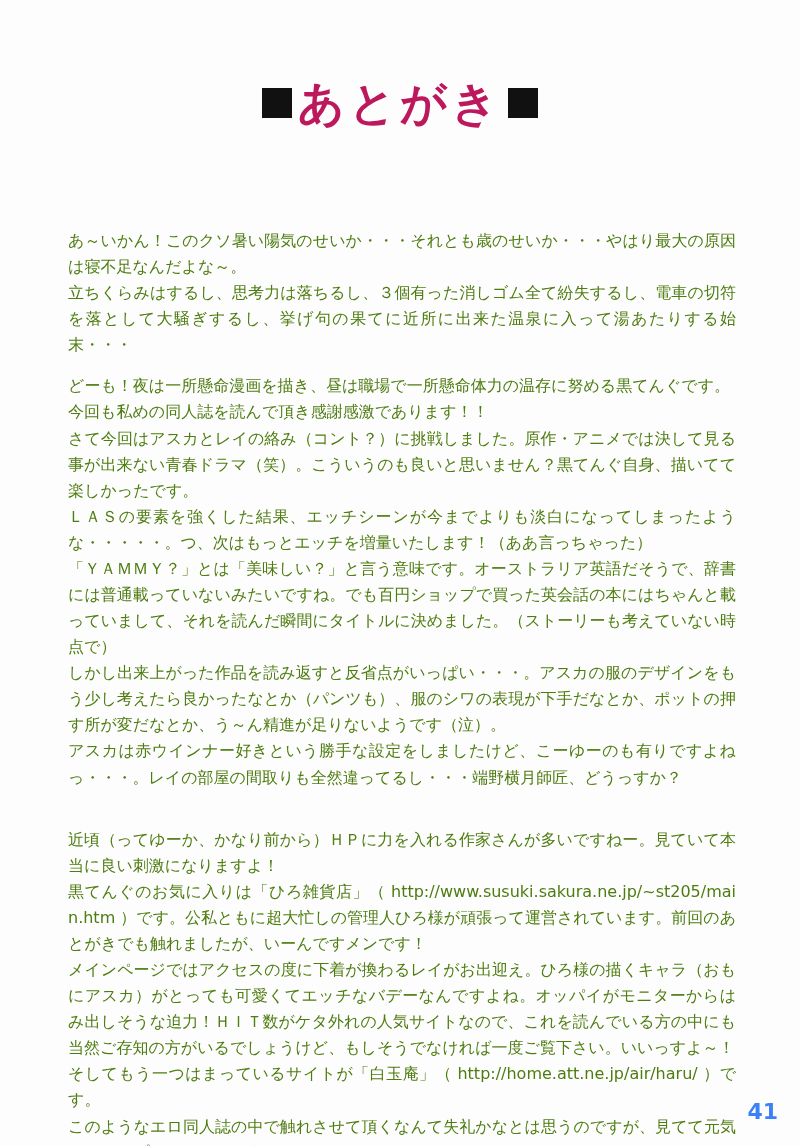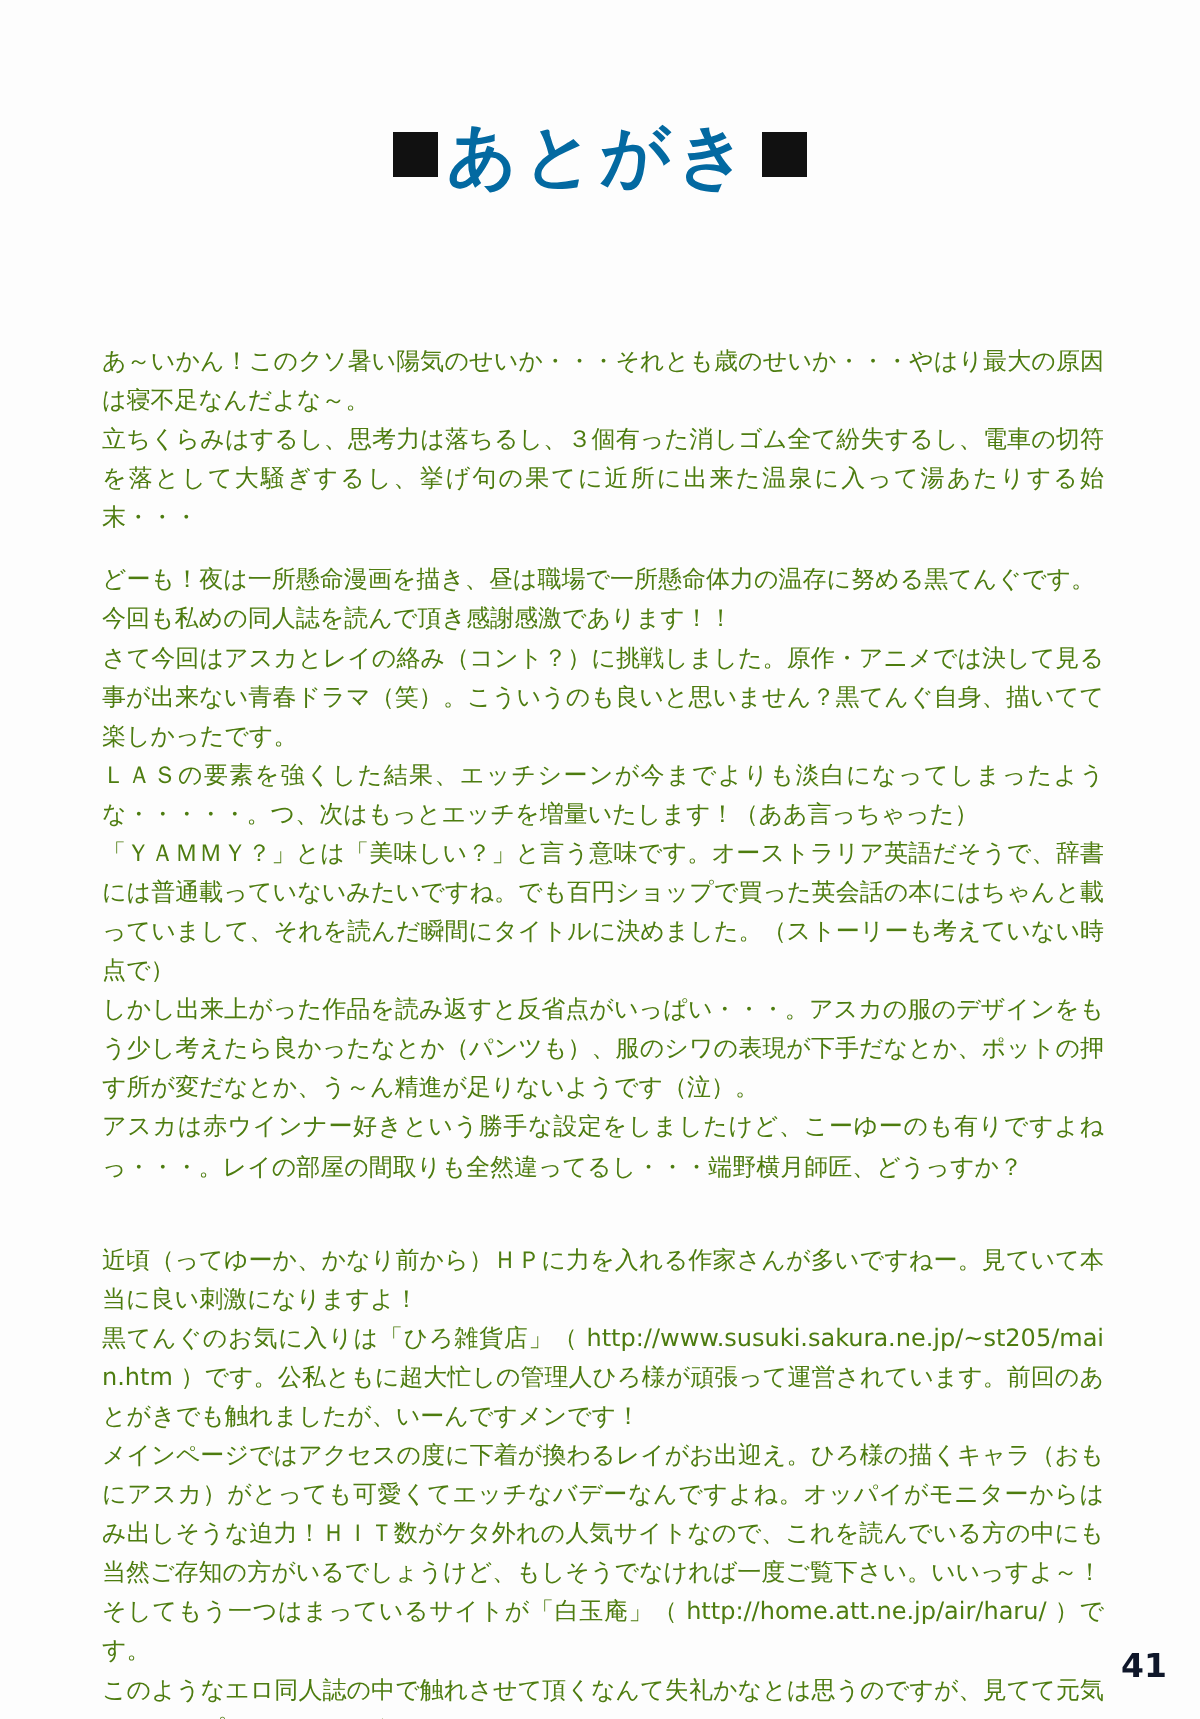--- a/index.html
+++ b/index.html
@@ -35,21 +35,21 @@
     height: 30px;
     background: #111;
     display: inline-block;
   }
   .title-text {
     font-family: "DejaVu Sans", sans-serif;
     font-size: 46px;
     font-weight: 700;
     letter-spacing: 4px;
     line-height: 1;
-    color: #0369a1;
+    color: #be185d;
   }
   .body-text {
     position: absolute;
     top: 228px;
     left: 68px;
     width: 668px;
     font-size: 16px;
     line-height: 1.63;
     text-align: justify;
     color: #4d7c0f;
@@ -77,21 +77,21 @@
     margin-left: 6px;
     font-size: 15px;
     transform: translateY(1px);
   }
   .page-number {
     position: absolute;
     bottom: 22px;
     right: 22px;
     font-size: 22px;
     font-weight: 700;
-    color: #0f172a;
+    color: #3b82f6;
     font-family: "DejaVu Sans", sans-serif;
   }
 </style>
 </head>
 <body>
 
 <div class="page">
 
   <div class="title-row">
     <span class="title-square"></span>

